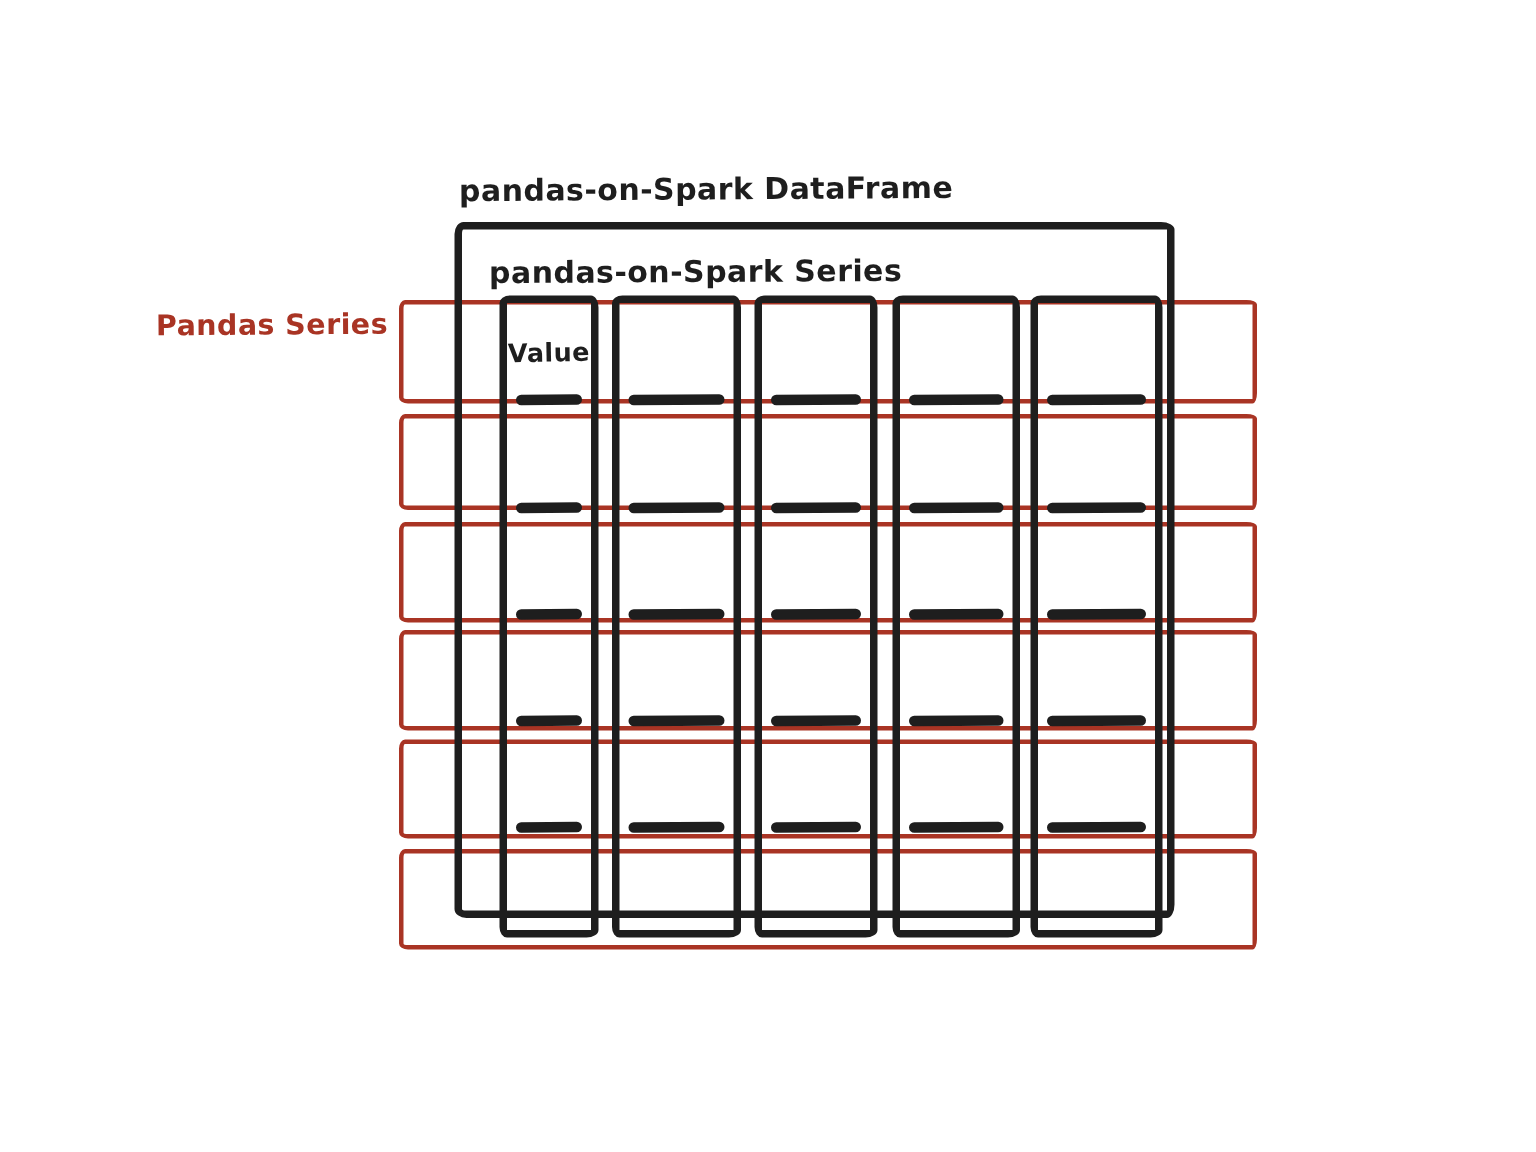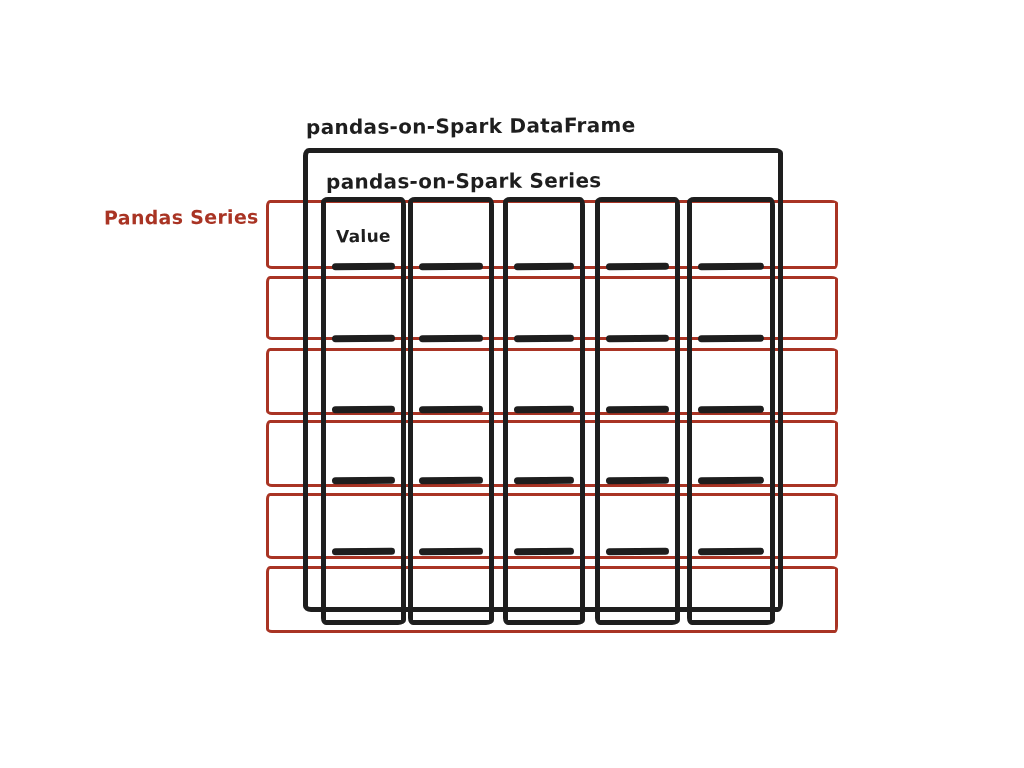--- a/index.html
+++ b/index.html
@@ -109,21 +109,21 @@
       <div class="band" style="top: 420px; height: 67px;"></div>
       <div class="band" style="top: 493px; height: 66px;"></div>
       <div class="band" style="top: 566px; height: 67px;"></div>
     </div>
 
   <div class="frame">
     <div class="series-lbl">pandas-on-Spark Series</div>
   </div>
 
   <div id="columns">
-      <div class="column" style="left: 321px; width: 85px;">
+      <div class="column" style="left: 333px; width: 66px;">
         <div class="value-lbl">Value</div>
         <div class="dash" style="top: 61px;"></div>
         <div class="dash" style="top: 133px;"></div>
         <div class="dash" style="top: 204px;"></div>
         <div class="dash" style="top: 275px;"></div>
         <div class="dash" style="top: 346px;"></div>
       </div>
       <div class="column" style="left: 408px; width: 86px;">
         <div class="dash" style="top: 61px;"></div>
         <div class="dash" style="top: 133px;"></div>

